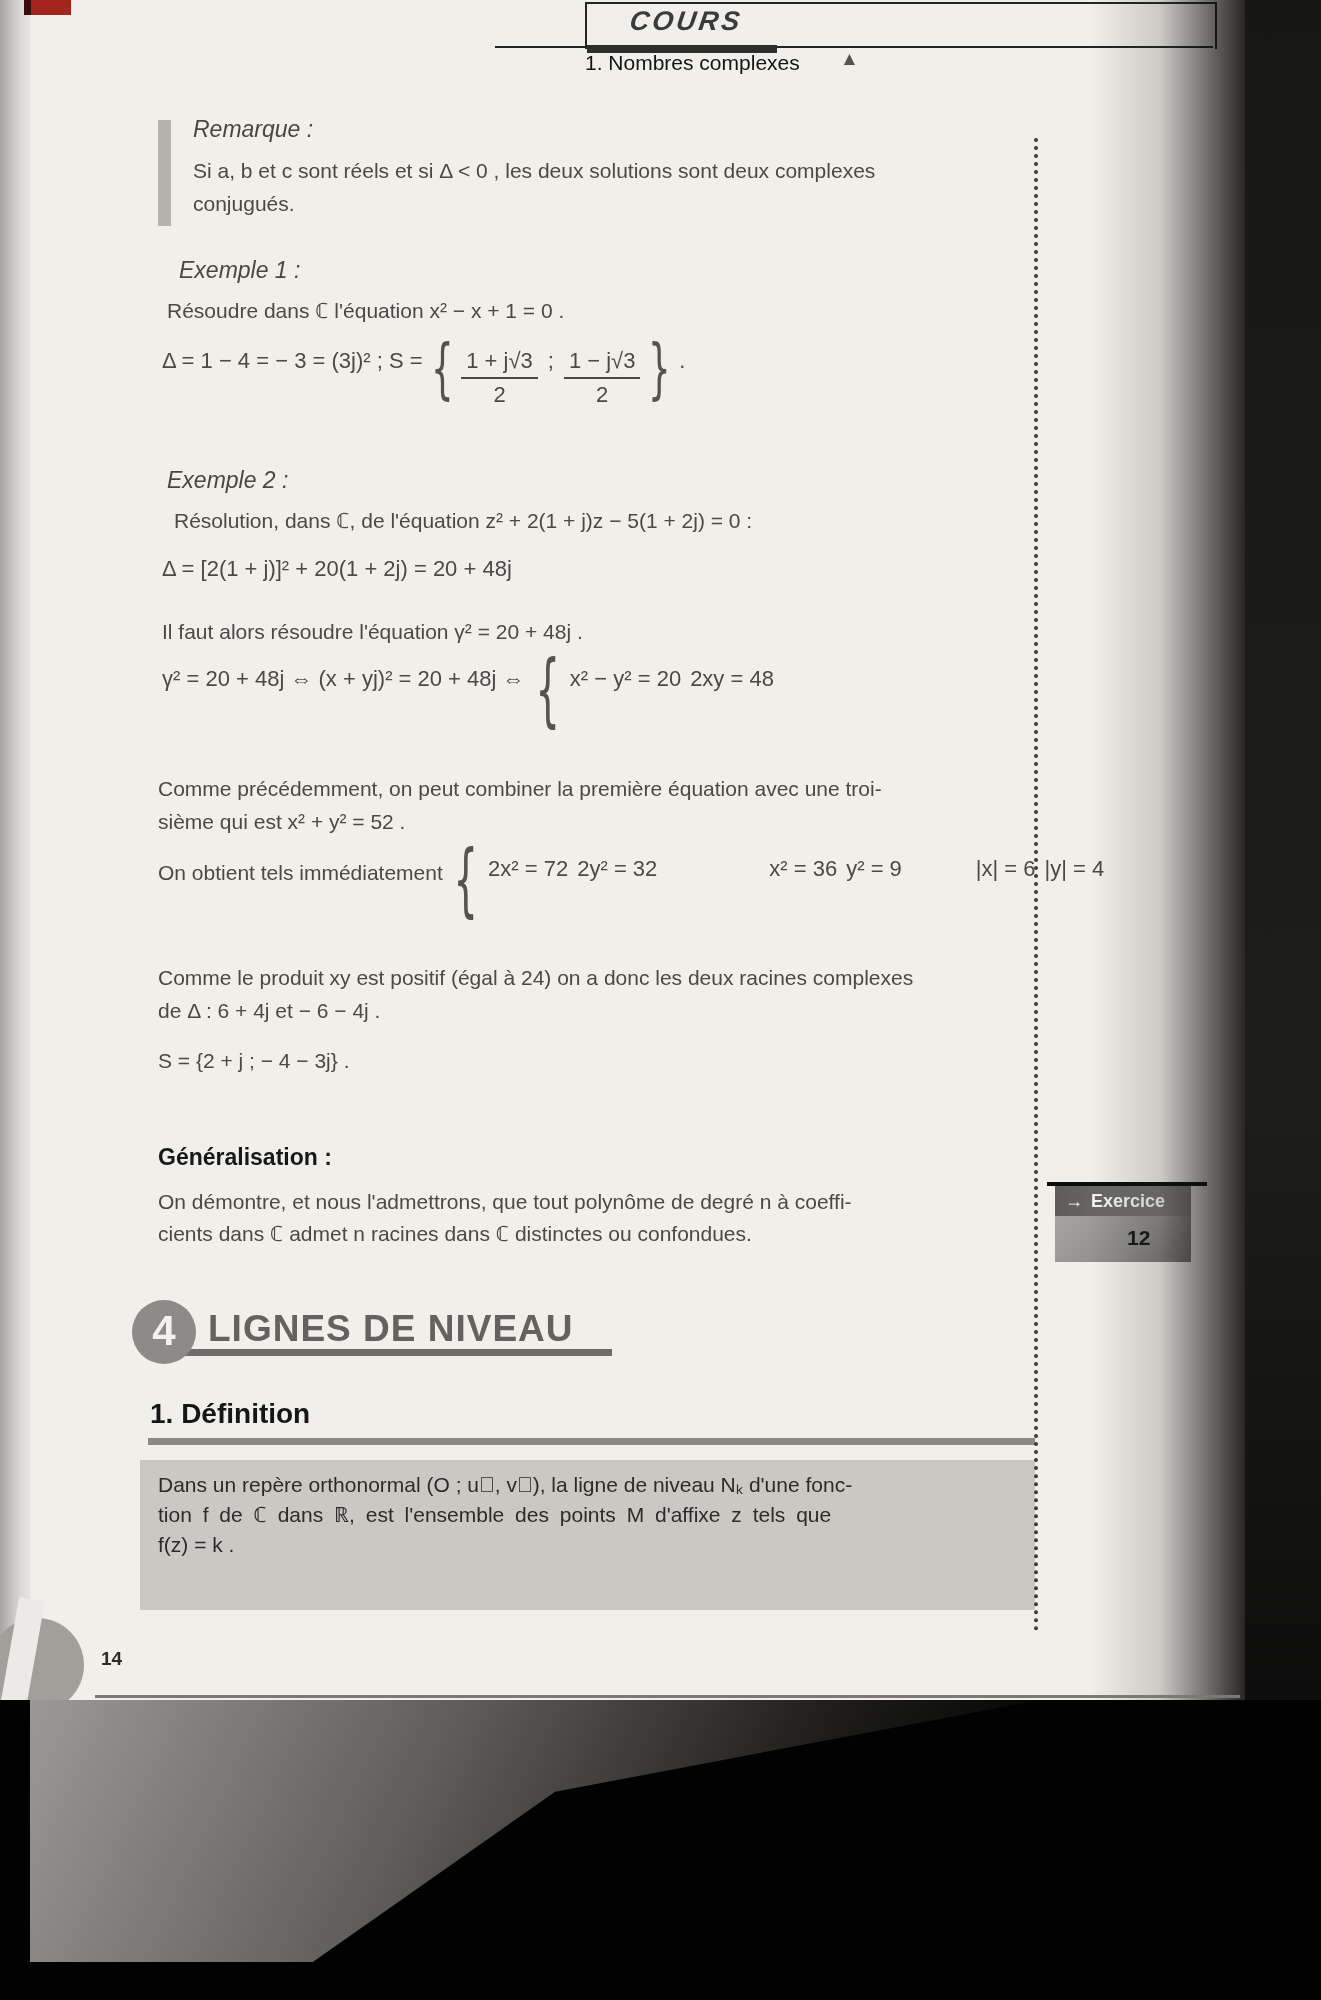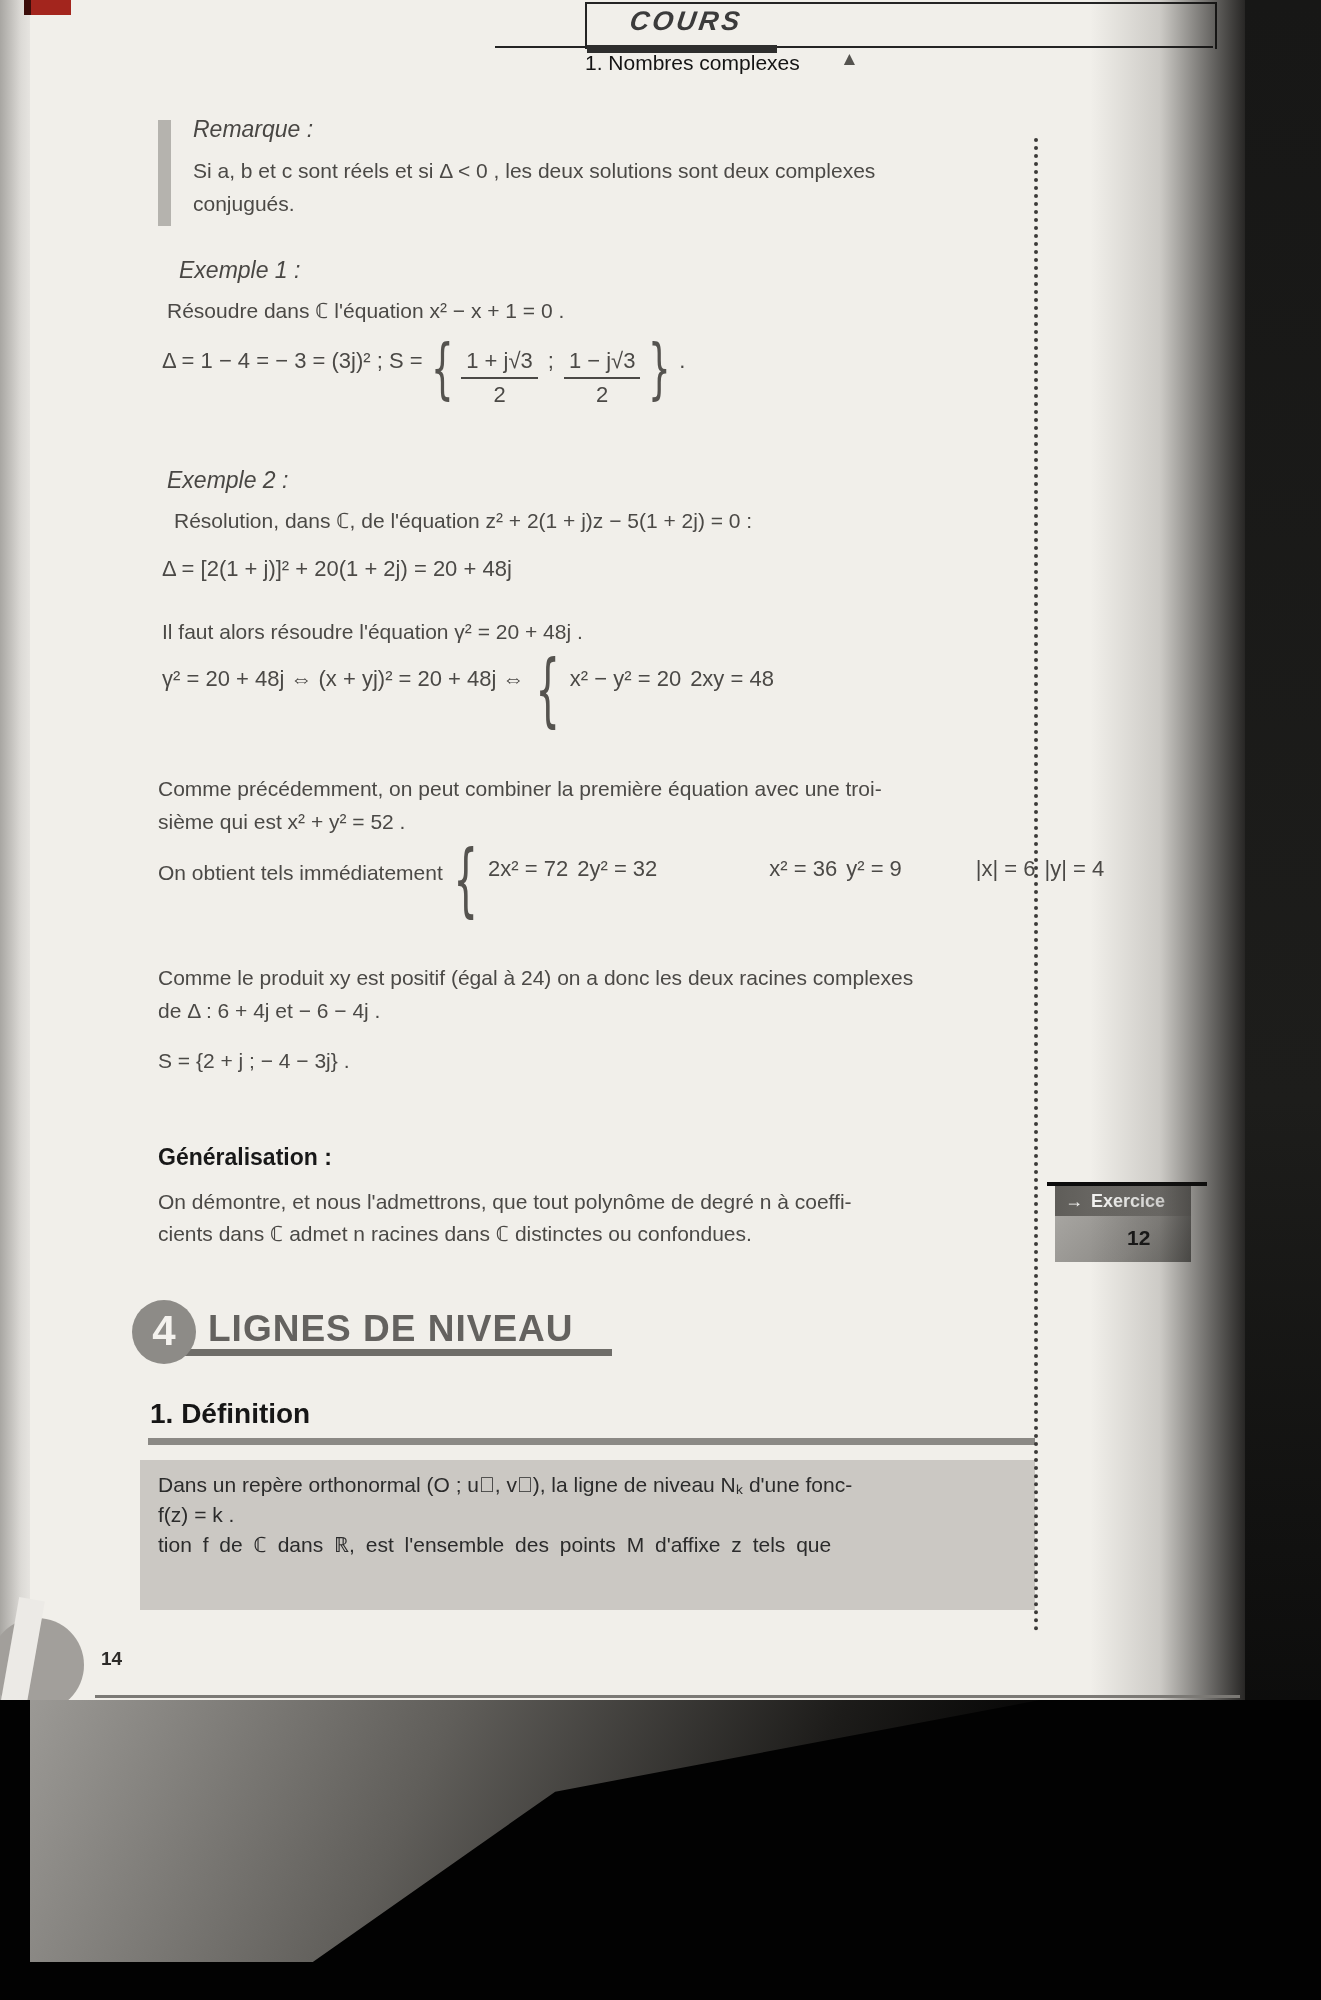--- a/index.html
+++ b/index.html
@@ -178,22 +178,22 @@
   </div>
 
   <div class="abs" id="sec4-underline"></div>
   <div class="abs" id="sec4-circle">4</div>
   <div class="abs" id="sec4-title">LIGNES DE NIVEAU</div>
 
   <div class="abs" id="def-heading">1. Définition</div>
   <div class="abs" id="def-rule"></div>
   <div class="abs" id="def-box">
     <div class="l">Dans un repère orthonormal (O ; u⃗, v⃗), la ligne de niveau Nₖ d'une fonc-</div>
+    <div class="l l2">tion f de ℂ dans ℝ, est l'ensemble des points M d'affixe z tels que</div>
     <div class="l">f(z) = k .</div>
-    <div class="l l2">tion f de ℂ dans ℝ, est l'ensemble des points M d'affixe z tels que</div>
   </div>
 
   <div class="abs" id="dotted-line"></div>
   <div class="abs" id="ex-tab-line"></div>
   <div class="abs" id="ex-tab-top">
     <span class="arr">→</span>
     <span>Exercice</span>
   </div>
   <div class="abs" id="ex-tab-bottom">12</div>
 

